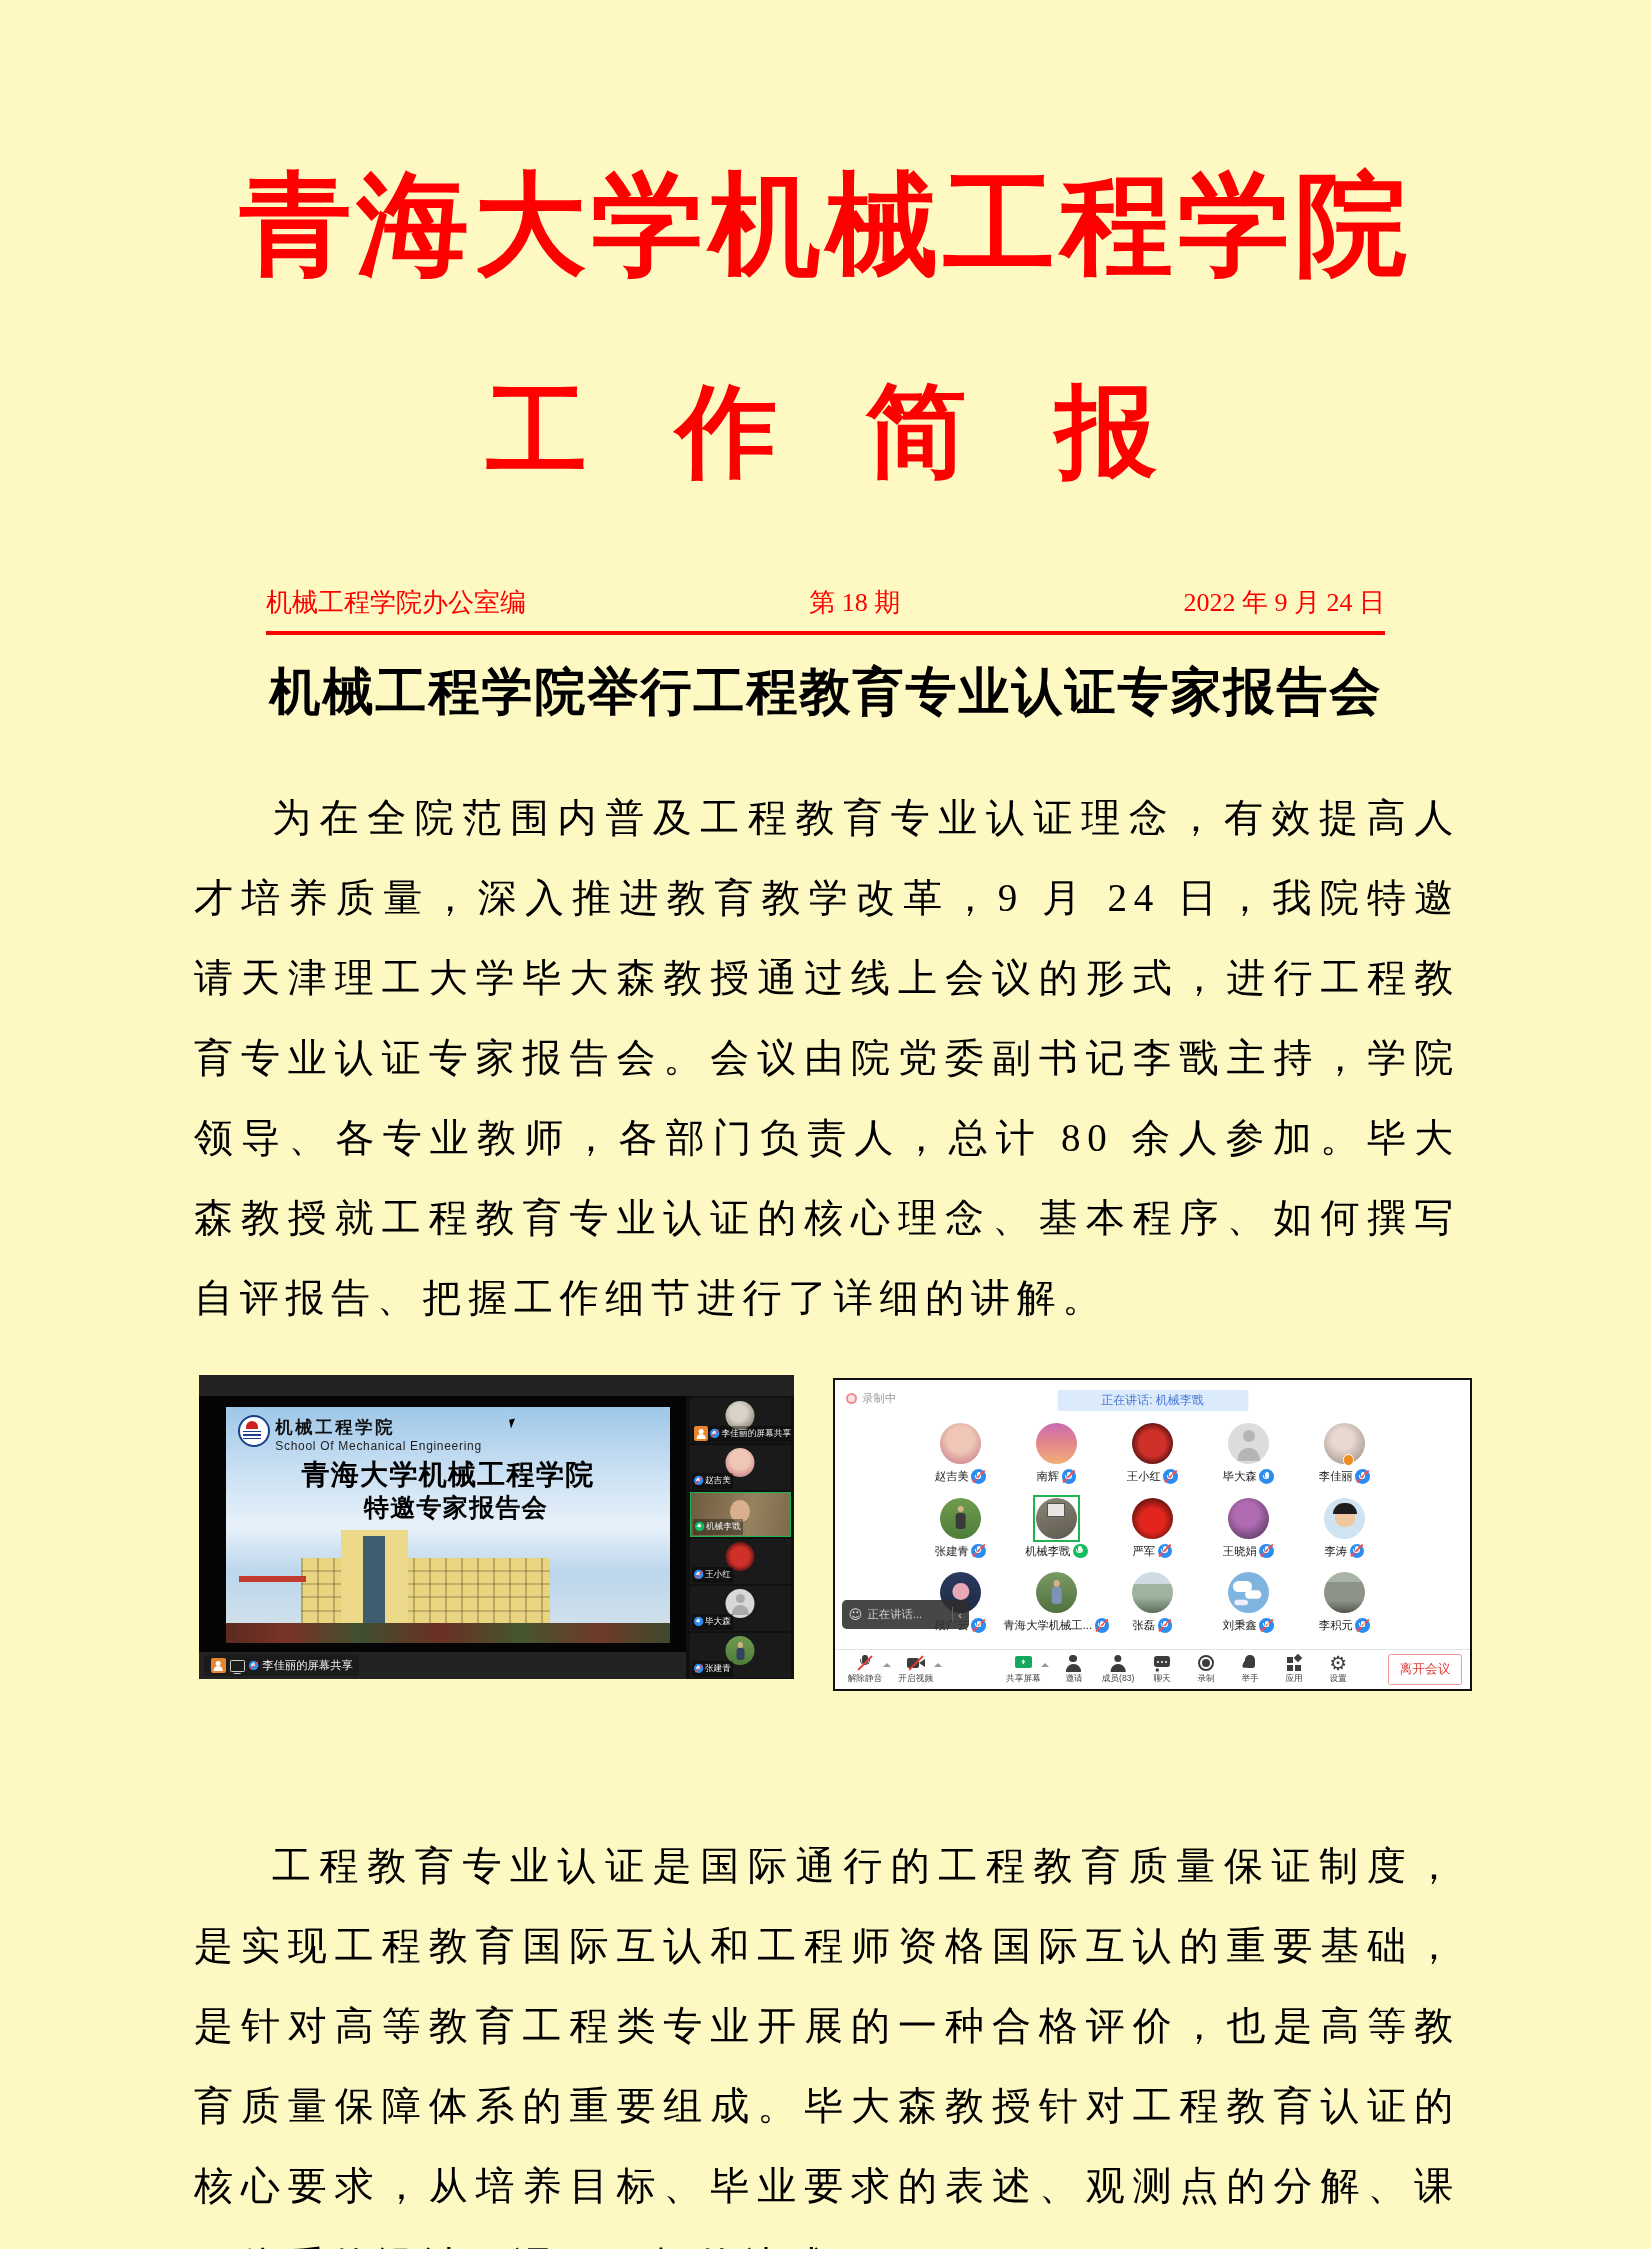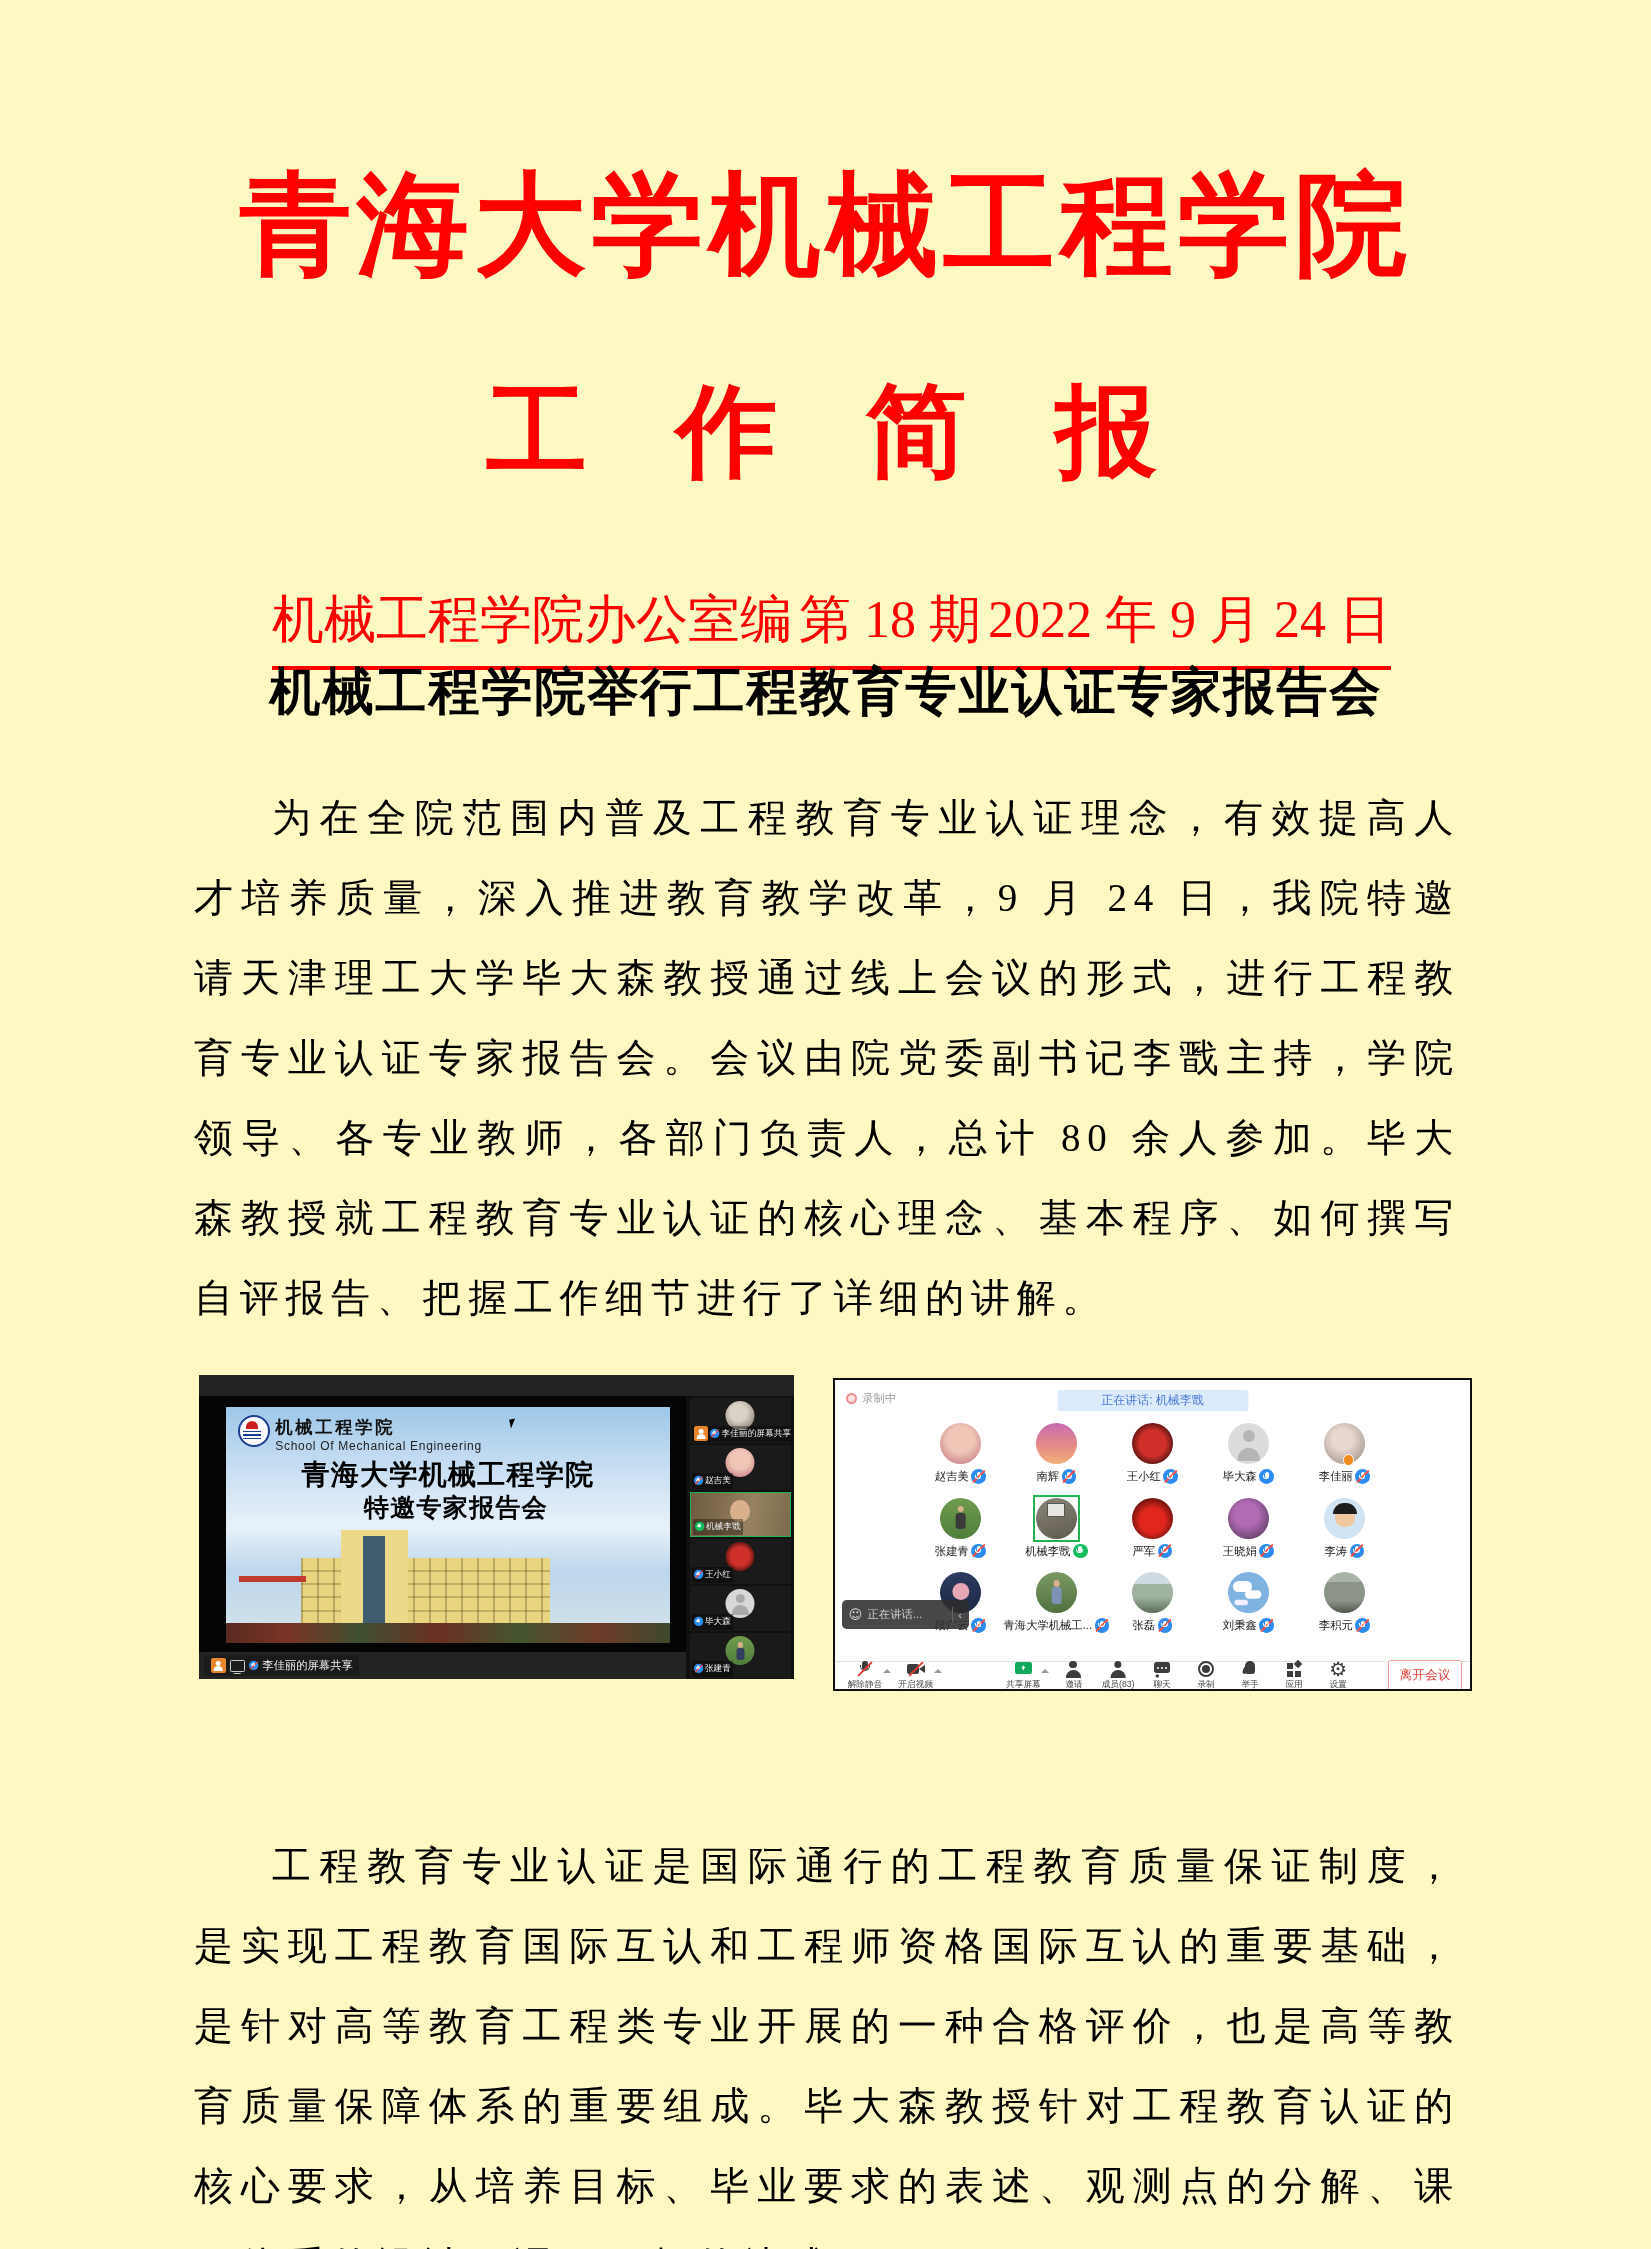--- a/index.html
+++ b/index.html
@@ -6,23 +6,23 @@
   #page{position:relative;width:1652px;height:2250px;background:#fef9c3;overflow:hidden;
         font-family:"Liberation Serif","DejaVu Serif",serif;color:#000;}
 
   
   .doc-title1{position:absolute;top:150px;left:0;width:100%;text-align:center;
     font-size:112px;font-weight:bold;color:#fe0000;letter-spacing:5.3px;
     font-family:"DejaVu Serif","Liberation Serif",serif;}
   .doc-title2{position:absolute;top:365px;left:0;width:100%;text-align:center;
     font-size:101px;font-weight:bold;color:#fe0000;letter-spacing:9.3px;word-spacing:35px;
     font-family:"DejaVu Serif","Liberation Serif",serif;}
-  .masthead{position:absolute;top:585px;left:272px;width:1119px;
+  .masthead{position:absolute;top:585px;left:266px;width:1119px;
     display:flex;justify-content:space-between;align-items:flex-end;
-    color:#fe0000;font-size:52px;border-bottom:4.7px solid #fe0000;padding-bottom:10.7px;}
+    color:#fe0000;font-size:26px;border-bottom:4.7px solid #fe0000;padding-bottom:10.7px;}
   .headline{position:absolute;top:658px;left:0;width:100%;text-align:center;
     font-size:51px;font-weight:bold;letter-spacing:2px;
     font-family:"Liberation Sans","DejaVu Sans",sans-serif;}
   .body-par{position:absolute;left:194px;width:1266px;font-size:39px;line-height:80px;
     letter-spacing:6.7px;text-align:justify;text-indent:2em;margin:0;}
   #par1{top:778px;}
   #par2{top:1826px;}
 
   
   .figures{position:absolute;top:1375px;left:199px;display:flex;gap:39px;align-items:flex-start;}
@@ -131,21 +131,21 @@
   .ga12::before{content:"";position:absolute;left:50%;top:8px;transform:translateX(-50%);width:6.7px;height:6.7px;border-radius:50%;background:#d9b08c;}
   .ga12::after{content:"";position:absolute;left:50%;top:15.3px;transform:translateX(-50%);width:10.7px;height:17.3px;border-radius:3.3px;background:#7c93b5;}
   .ga13{background:linear-gradient(180deg,#cfdbe2 0 30%,#9fb3a0 30% 60%,#5c6e58 100%);}
   .ga14{background:#7fb3e0;}
   .ga14::before{content:"";position:absolute;left:5.3px;top:9.3px;width:18.6px;height:10.7px;border-radius:6.7px;background:#fff;box-shadow:10.7px 8px 0 -1.3px #fff, -1.3px 16px 0 -2.7px #eef;}
   .ga15{background:linear-gradient(180deg,#aab4a6 0 25%,#8c9488 25% 70%,#4f554c 100%);}
   .chat-pill{position:absolute;left:6.7px;top:220px;width:127px;height:29px;background:rgba(45,45,45,.88);border-radius:4.7px;
     display:flex;align-items:center;gap:5.3px;padding:0 6.7px;box-sizing:border-box;color:#cfcfcf;font-size:11.3px;}
   .chat-pill .sep{width:0.7px;height:14.7px;background:#666;margin-left:auto;}
   .smiley{color:#ddd;font-size:13.3px;font-family:"DejaVu Sans",sans-serif;}
-  .rtoolbar{position:absolute;left:0;right:0;bottom:0;height:28px;background:#fff;border-top:0.7px solid #e3e3e3;
+  .rtoolbar{position:absolute;left:0;right:0;bottom:0;height:40px;background:#fff;border-top:0.7px solid #e3e3e3;
     display:flex;align-items:center;padding:0 8px;box-sizing:border-box;}
   .tb{display:flex;flex-direction:column;align-items:center;width:44px;flex:none;color:#444;}
   .tb .lab{font-size:8.7px;margin-top:1.3px;white-space:nowrap;}
   .caret{width:0;height:0;border-left:4px solid transparent;border-right:4px solid transparent;border-bottom:4.7px solid #9a9a9a;margin:0 2.7px 9.3px -4px;}
   .gap1{width:57px;flex:none;}
   .ib{position:relative;width:20px;height:17.3px;}
   
   .i-mic::before{content:"";position:absolute;left:7.3px;top:0.7px;width:5.3px;height:8.7px;border-radius:2.7px;background:#3c3c3c;}
   .i-mic::after{content:"";position:absolute;left:4.7px;top:4.7px;width:10.7px;height:6px;border:1.7px solid #3c3c3c;border-top:none;border-radius:0 0 6px 6px;box-sizing:border-box;}
   .slashed i{position:absolute;left:9.3px;top:-1.3px;width:2px;height:20px;background:#e23b32;transform:rotate(45deg);z-index:2;border-radius:1.3px;}

